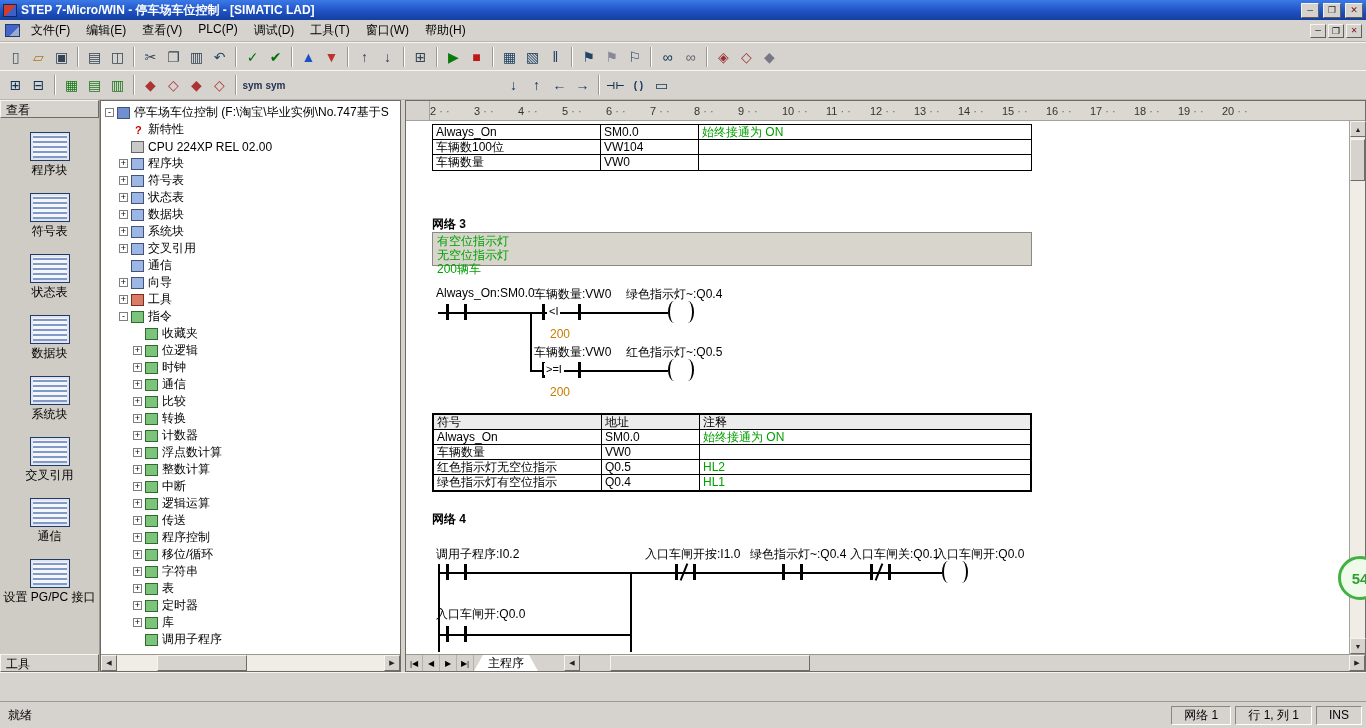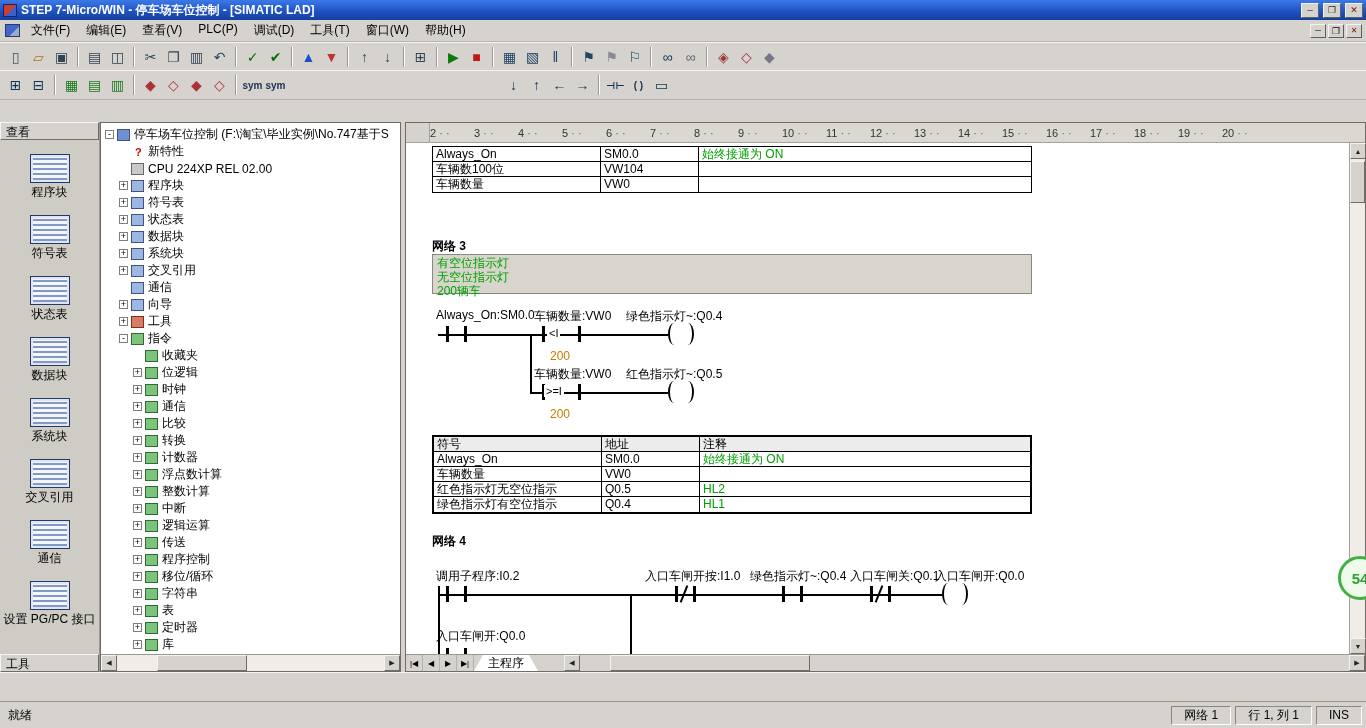--- a/index.html
+++ b/index.html
@@ -30,21 +30,21 @@
   .tb{position:absolute;left:0;right:0;display:flex;align-items:center;padding:0 4px;background:#d6d3ce;border-top:1px solid #f6f4ef;}
   .tb1{top:42px;height:28px;}
   .tb2{top:70px;height:30px;border-bottom:1px solid #b8b5ae;}
   .tbico{width:23px;height:22px;display:flex;align-items:center;justify-content:center;flex:0 0 auto;}
   .glyph{font-style:normal;font-weight:normal;font-size:14px;color:#333;white-space:nowrap;}
   .glyph.small{font-size:10px;font-weight:bold;}
   .tbsep{width:0;height:20px;border-left:1px solid #9b988f;border-right:1px solid #fff;margin:0 4px;flex:0 0 auto;}
   .tbgap{height:1px;flex:0 0 auto;}
 
   
-  .main{position:absolute;top:100px;left:0;right:0;bottom:56px;display:flex;margin-top:22px;}
+  .main{position:absolute;top:100px;left:0;right:0;bottom:56px;display:flex;}
   .sidebar{width:100px;display:flex;flex-direction:column;border-right:1px solid #9b988f;}
   .sb-head,.sb-foot{height:18px;background:#d6d3ce;border:1px solid;border-color:#f6f4ef #6f6c66 #6f6c66 #f6f4ef;padding:1px 5px;flex:0 0 auto;}
   .navitems{flex:1;background:#cfccc5;display:flex;flex-direction:column;align-items:center;padding-top:14px;gap:16px;overflow:hidden;}
   .navitem{display:flex;flex-direction:column;align-items:center;width:94px;}
   .navpic{width:40px;height:29px;border:1px solid #233a66;background:repeating-linear-gradient(180deg,#f4f6fb 0 3px,#8099c6 3px 5px);
     box-shadow:inset 0 0 0 2px #dfe5f2;}
   .navlabel{margin-top:3px;text-align:center;line-height:13px;}
 
   .treepanel{width:301px;background:#fff;border:1px solid #6f6c66;display:flex;flex-direction:column;}
   .treebody{flex:1;overflow:hidden;padding:3px 0 0 2px;}
@@ -680,21 +680,21 @@
 
 
             <div class="strow">
               <span class="stc c1">车辆数量</span>
               <span class="stc c2">VW0</span>
               <span class="stc c3 green"></span>
             </div>
           </div>
 
         <div class="net-title" style="left:26px;top:95px">网络 3</div>
-        <div class="net-comment" style="left:26px;top:111px;width:600px;height:40px">
+        <div class="net-comment" style="left:26px;top:111px;width:600px;height:34px">
           <div>有空位指示灯</div>
           <div>无空位指示灯</div>
           <div>200辆车</div>
         </div>
 
         <div class="net-ladder" style="left:24px;top:164px;width:420px;height:114px">
           <span class="lbl" style="left:6px;top:1px">Always_On:SM0.0</span>
           <span class="lbl" style="left:104px;top:1px">车辆数量:VW0</span>
           <span class="lbl" style="left:196px;top:1px">绿色指示灯~:Q0.4</span>
           <i class="wire" style="left:8px;top:27px;width:230px"></i>

